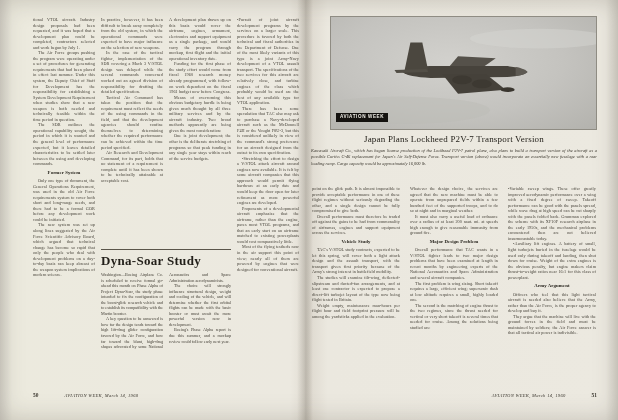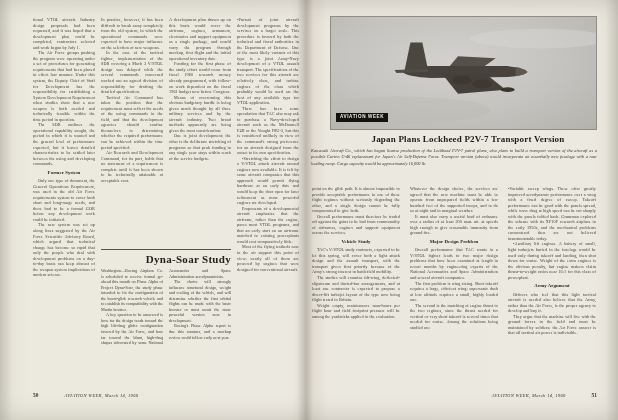--- a/index.html
+++ b/index.html
@@ -40,21 +40,21 @@
     color: #27241d; text-indent: 0;
   }
 
   .dyna-box {
     position: absolute; left: 101px; top: 249px; width: 130px; height: 138px;
     border-top: 1px solid #5a554a;
     padding-top: 2px;
     overflow: hidden;
   }
   .dyna-title {
-    margin: 1px 0 3px; font-size: 11px; font-weight: bold; text-align: right;
+    margin: 1px 0 3px; font-size: 13px; font-weight: bold; text-align: left;
     color: #221f19; letter-spacing: .3px;
   }
   .dyna-body {
     column-count: 2; column-gap: 6px;
     height: 118px; overflow: hidden;
     text-align: justify; font-size: 4.2px; line-height: 1.32; color: #413d34;
   }
   .dyna-body p { margin: 0; text-indent: 5px; }
   .dyna-body p:first-child { text-indent: 0; }
 
@@ -67,23 +67,23 @@
   .photo svg { width: 100%; height: 100%; display: block; }
   .photo-badge {
     position: absolute; left: 5px; bottom: 7px;
     background: #14120f; color: #f1efe8;
     font-family: "Liberation Sans", "DejaVu Sans", sans-serif;
     font-size: 4.6px; font-weight: bold; letter-spacing: .6px;
     padding: 2px 4px; line-height: 1;
   }
 
   .headline {
-    position: absolute; left: 324px; top: 134px; width: 288px;
+    position: absolute; left: 310px; top: 134px; width: 288px;
     margin: 0; text-align: center;
-    font-size: 9px; font-weight: bold; color: #1f1c16; letter-spacing: .2px;
+    font-size: 9px; font-weight: normal; color: #1f1c16; letter-spacing: .2px;
   }
   .caption {
     position: absolute; left: 311px; top: 148px; width: 286px; height: 34px;
     margin: 0; font-style: italic; font-size: 4.4px; line-height: 1.45;
     text-align: justify; color: #3d3930; overflow: hidden;
   }
 
   .footer {
     position: absolute; top: 392px; height: 10px;
     display: flex; align-items: baseline;

